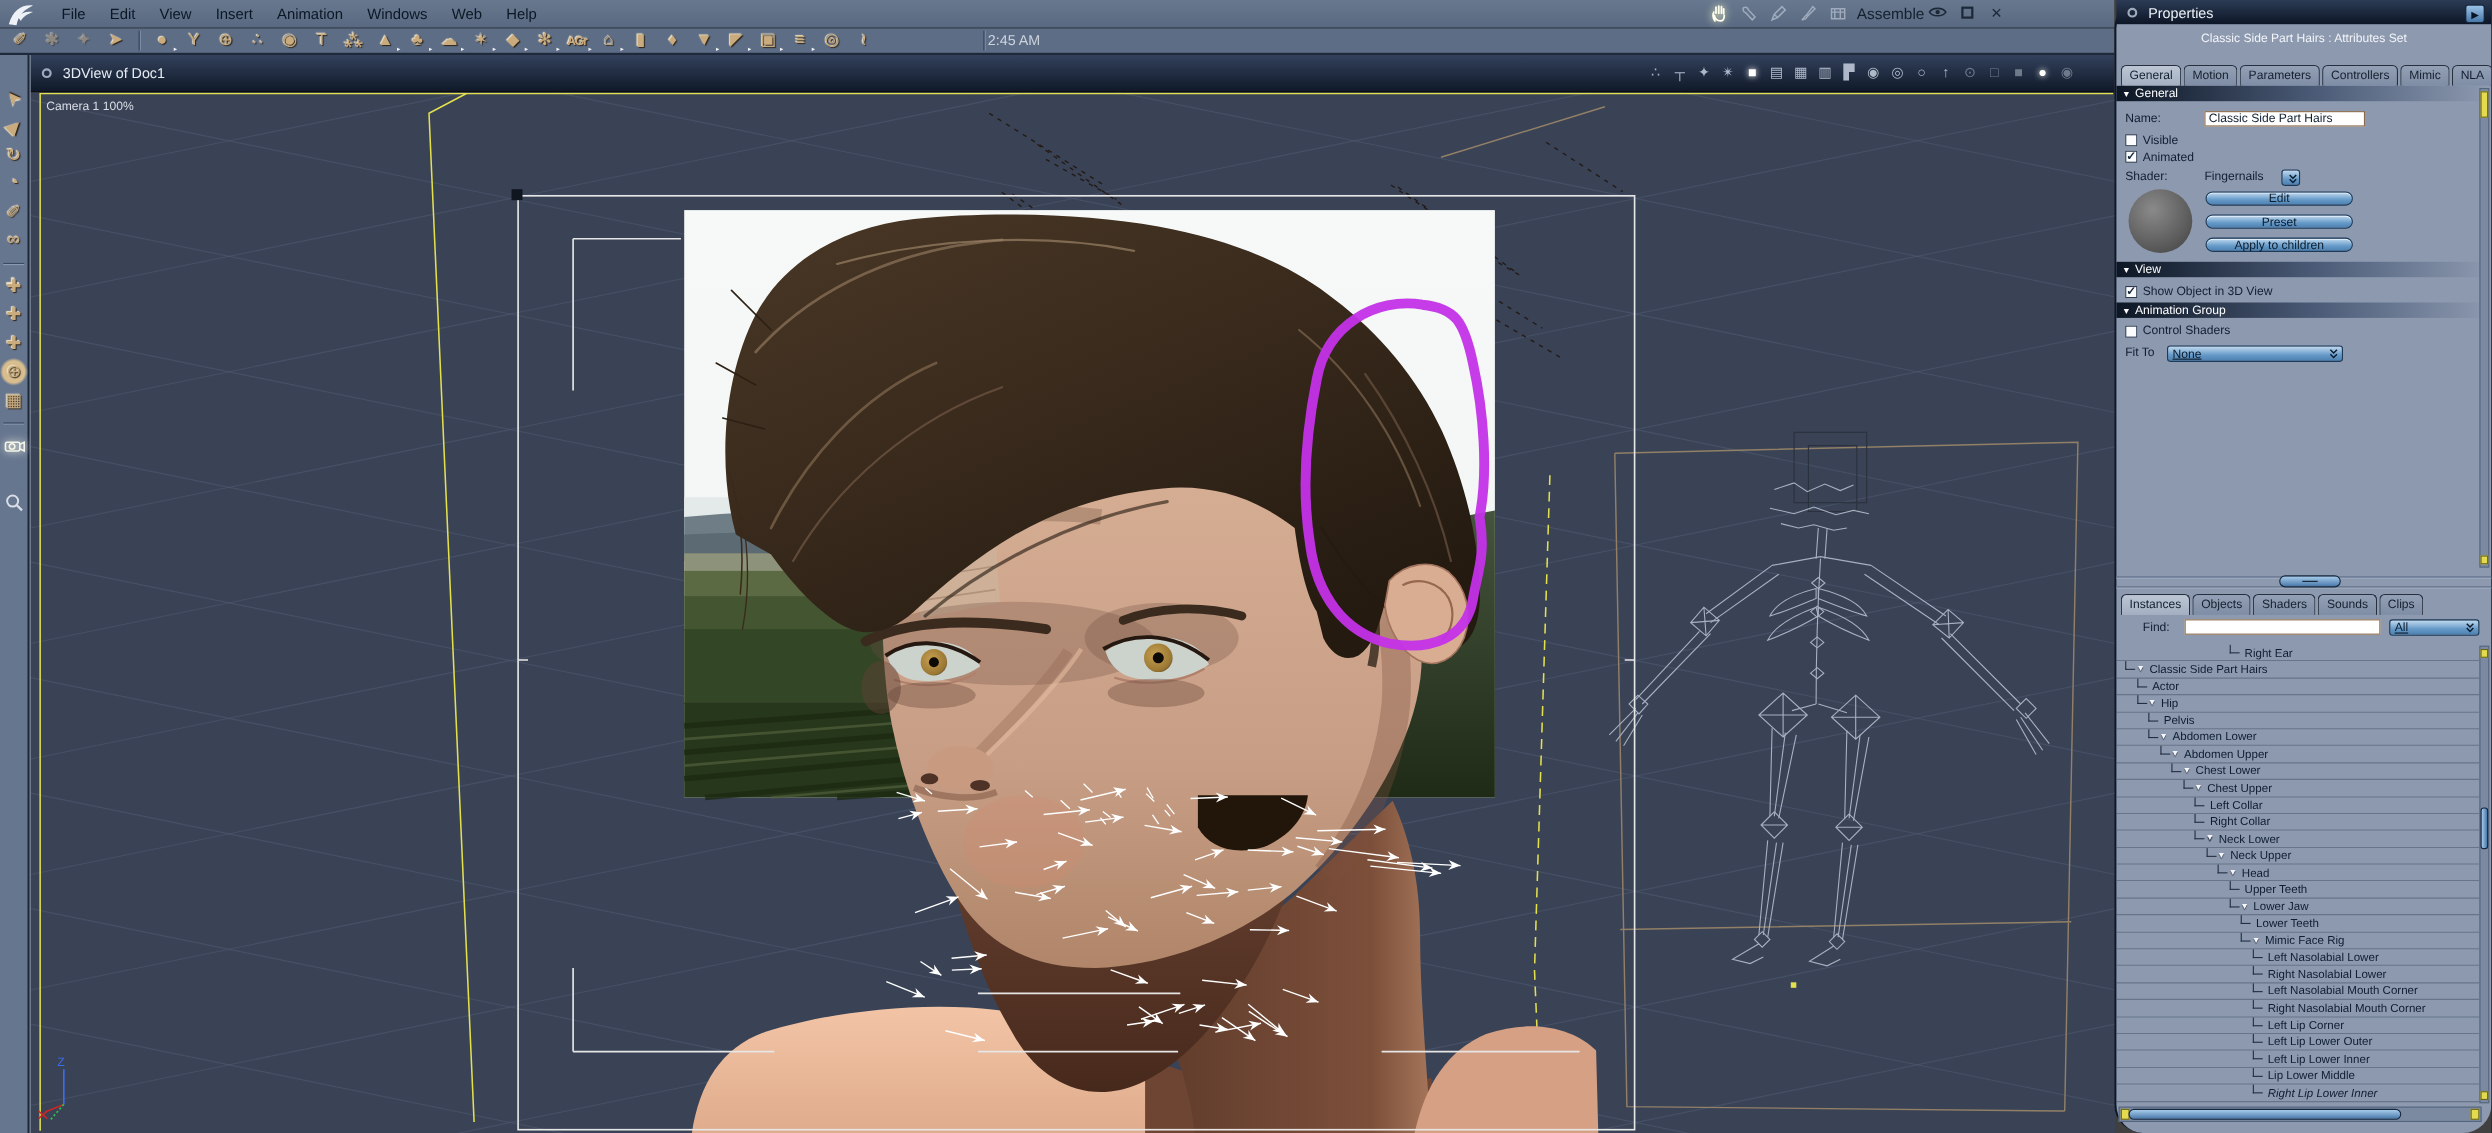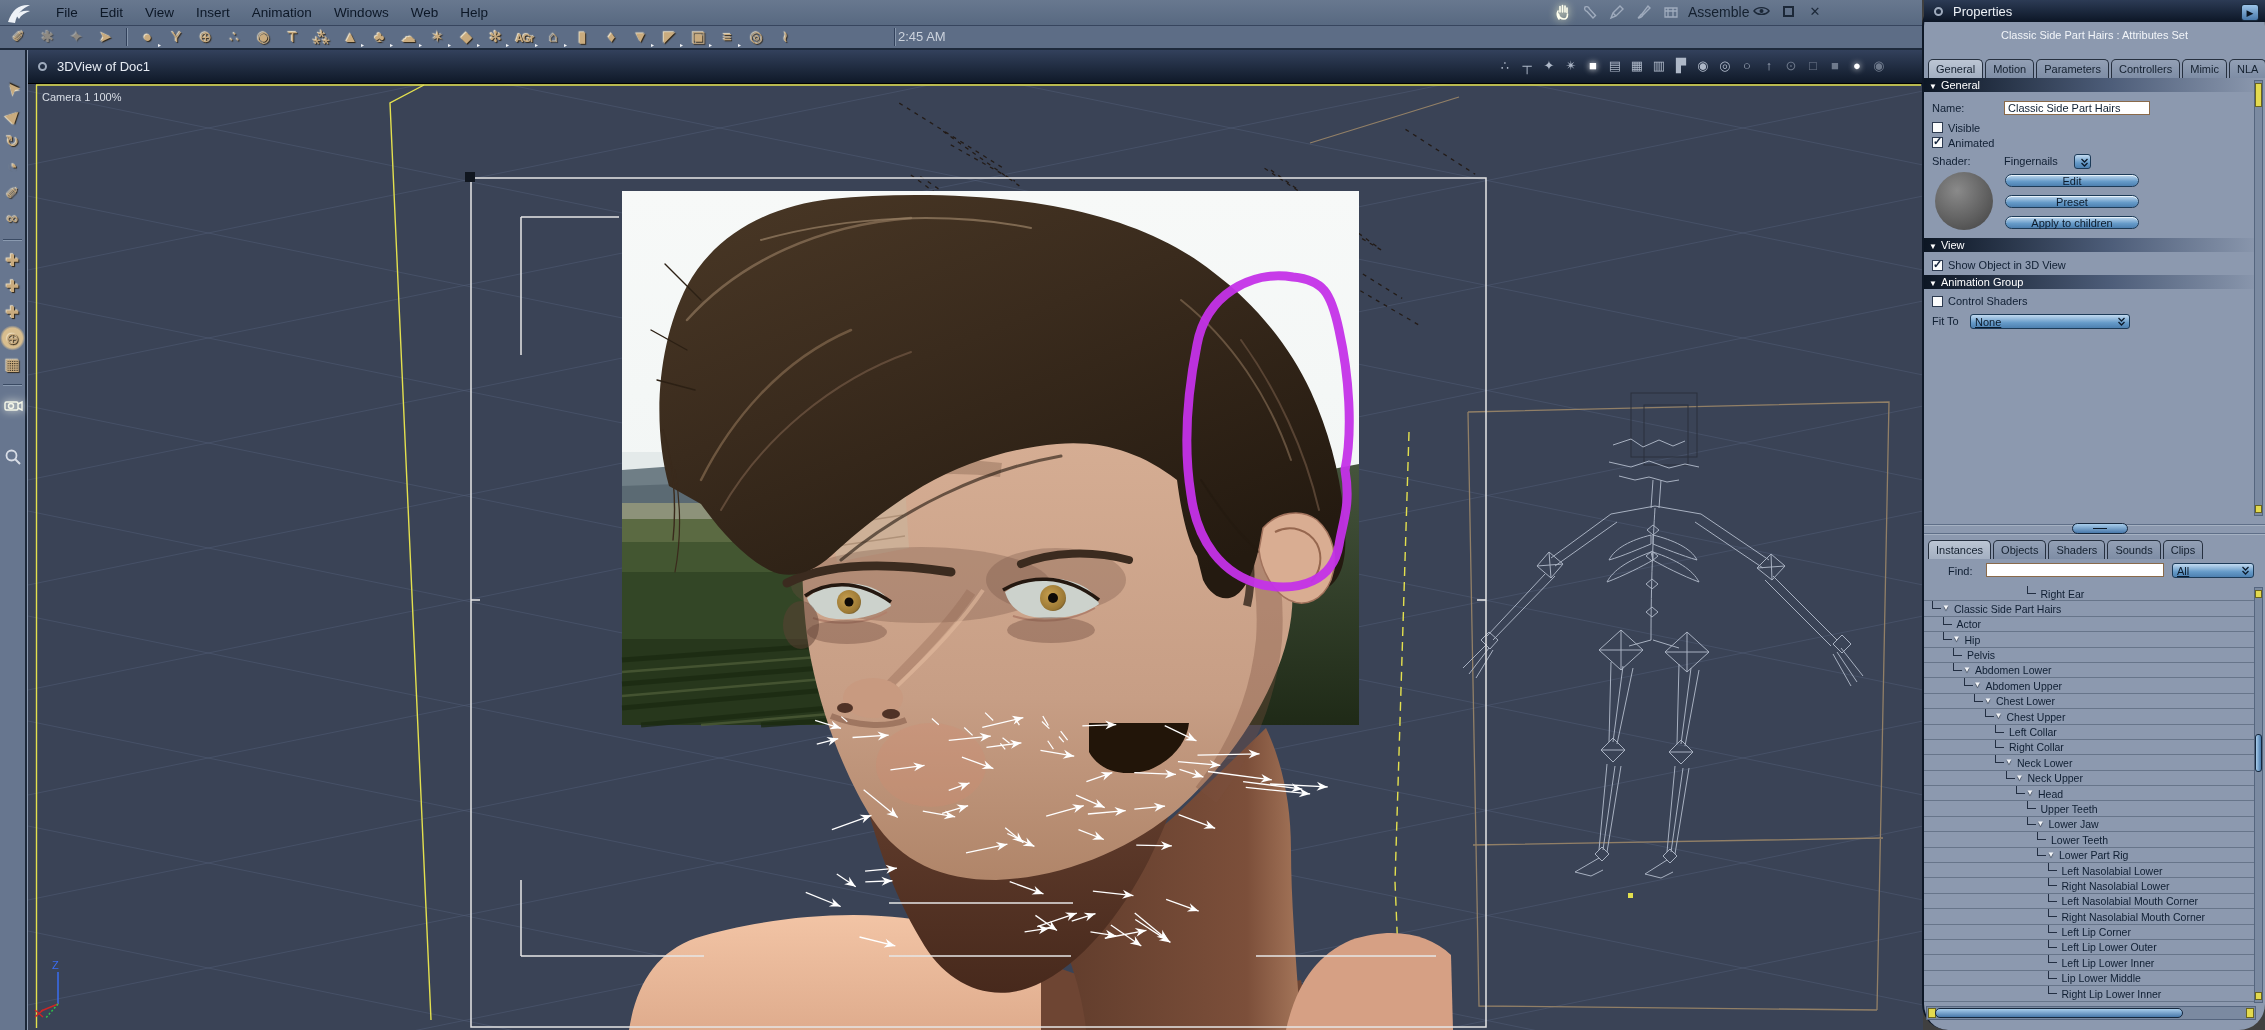--- a/index.html
+++ b/index.html
@@ -954,21 +954,21 @@
           <span class="tri" style="left: 112.5px;">▼</span>
           <span class="tlabel" style="left: 124.5px;">Lower Jaw</span>
         </div>
         <div class="trow">
           <span class="stem" style="left: 113px;"></span>
           <span class="tlabel" style="left: 127px;">Lower Teeth</span>
         </div>
         <div class="trow">
           <span class="stem" style="left: 113px;"></span>
           <span class="tri" style="left: 123px;">▼</span>
-          <span class="tlabel" style="left: 135px;">Lower Part Rig</span>
+          <span class="tlabel" style="left: 135px;">Mimic Face Rig</span>
         </div>
         <div class="trow">
           <span class="stem" style="left: 123.5px;"></span>
           <span class="tlabel" style="left: 137.5px;">Left Nasolabial Lower</span>
         </div>
         <div class="trow">
           <span class="stem" style="left: 123.5px;"></span>
           <span class="tlabel" style="left: 137.5px;">Right Nasolabial Lower</span>
         </div>
         <div class="trow">
@@ -990,21 +990,21 @@
         <div class="trow">
           <span class="stem" style="left: 123.5px;"></span>
           <span class="tlabel" style="left: 137.5px;">Left Lip Lower Inner</span>
         </div>
         <div class="trow">
           <span class="stem" style="left: 123.5px;"></span>
           <span class="tlabel" style="left: 137.5px;">Lip Lower Middle</span>
         </div>
         <div class="trow">
           <span class="stem" style="left: 123.5px;"></span>
-          <span class="tlabel" style="left: 137.5px;">Right Lip Lower Inner</span>
+          <span class="tlabel" style="left: 137.5px; font-style: italic;">Right Lip Lower Inner</span>
         </div>
       </div>
 
     <div class="vscroll" style="right:2px;top:587px;height:416px;">
       <div class="ycap" style="top:2px;"></div>
       <div class="vthumb" style="top:146px;height:38px;"></div>
       <div class="ycap" style="bottom:2px;"></div>
     </div>
 
     <div id="hscroll">

